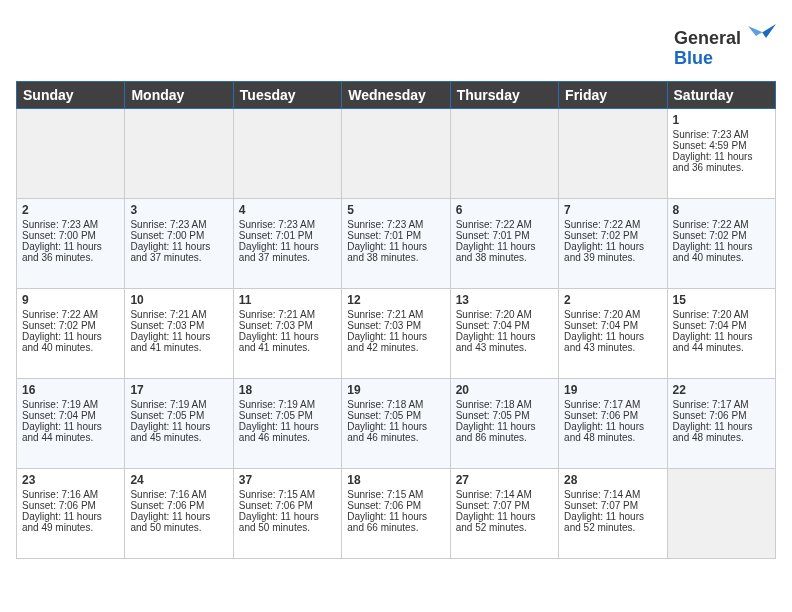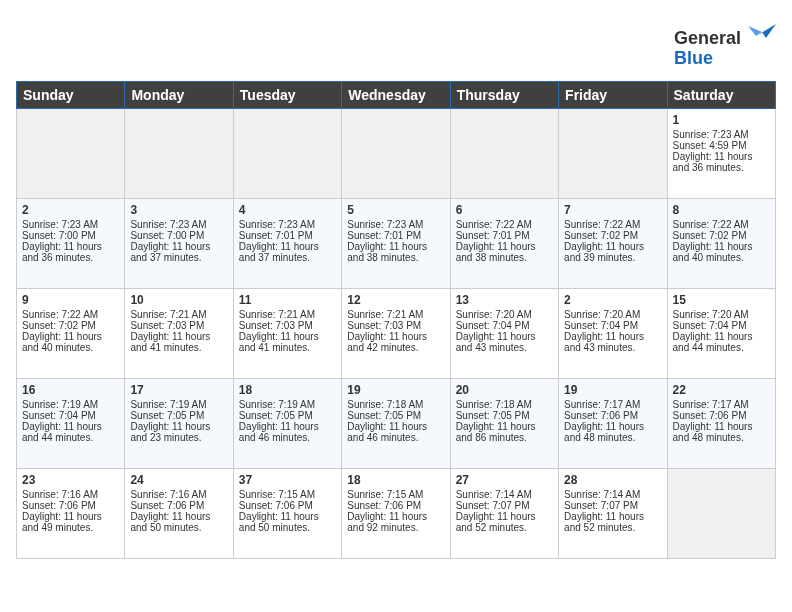--- a/index.html
+++ b/index.html
@@ -141,30 +141,30 @@
         <td><span class="day-num">9</span><span>Sunrise: 7:22 AM</span><br><span>Sunset: 7:02 PM</span><br><span>Daylight: 11 hours and 40 minutes.</span></td>
         <td><span class="day-num">10</span><span>Sunrise: 7:21 AM</span><br><span>Sunset: 7:03 PM</span><br><span>Daylight: 11 hours and 41 minutes.</span></td>
         <td><span class="day-num">11</span><span>Sunrise: 7:21 AM</span><br><span>Sunset: 7:03 PM</span><br><span>Daylight: 11 hours and 41 minutes.</span></td>
         <td><span class="day-num">12</span><span>Sunrise: 7:21 AM</span><br><span>Sunset: 7:03 PM</span><br><span>Daylight: 11 hours and 42 minutes.</span></td>
         <td><span class="day-num">13</span><span>Sunrise: 7:20 AM</span><br><span>Sunset: 7:04 PM</span><br><span>Daylight: 11 hours and 43 minutes.</span></td>
         <td><span class="day-num">2</span><span>Sunrise: 7:20 AM</span><br><span>Sunset: 7:04 PM</span><br><span>Daylight: 11 hours and 43 minutes.</span></td>
         <td><span class="day-num">15</span><span>Sunrise: 7:20 AM</span><br><span>Sunset: 7:04 PM</span><br><span>Daylight: 11 hours and 44 minutes.</span></td>
       </tr>
       <tr>
         <td><span class="day-num">16</span><span>Sunrise: 7:19 AM</span><br><span>Sunset: 7:04 PM</span><br><span>Daylight: 11 hours and 44 minutes.</span></td>
-        <td><span class="day-num">17</span><span>Sunrise: 7:19 AM</span><br><span>Sunset: 7:05 PM</span><br><span>Daylight: 11 hours and 23 minutes.</span></td>
+        <td><span class="day-num">17</span><span>Sunrise: 7:19 AM</span><br><span>Sunset: 7:05 PM</span><br><span>Daylight: 11 hours and 45 minutes.</span></td>
         <td><span class="day-num">18</span><span>Sunrise: 7:19 AM</span><br><span>Sunset: 7:05 PM</span><br><span>Daylight: 11 hours and 46 minutes.</span></td>
         <td><span class="day-num">19</span><span>Sunrise: 7:18 AM</span><br><span>Sunset: 7:05 PM</span><br><span>Daylight: 11 hours and 46 minutes.</span></td>
         <td><span class="day-num">20</span><span>Sunrise: 7:18 AM</span><br><span>Sunset: 7:05 PM</span><br><span>Daylight: 11 hours and 86 minutes.</span></td>
         <td><span class="day-num">19</span><span>Sunrise: 7:17 AM</span><br><span>Sunset: 7:06 PM</span><br><span>Daylight: 11 hours and 48 minutes.</span></td>
         <td><span class="day-num">22</span><span>Sunrise: 7:17 AM</span><br><span>Sunset: 7:06 PM</span><br><span>Daylight: 11 hours and 48 minutes.</span></td>
       </tr>
       <tr>
         <td><span class="day-num">23</span><span>Sunrise: 7:16 AM</span><br><span>Sunset: 7:06 PM</span><br><span>Daylight: 11 hours and 49 minutes.</span></td>
         <td><span class="day-num">24</span><span>Sunrise: 7:16 AM</span><br><span>Sunset: 7:06 PM</span><br><span>Daylight: 11 hours and 50 minutes.</span></td>
         <td><span class="day-num">37</span><span>Sunrise: 7:15 AM</span><br><span>Sunset: 7:06 PM</span><br><span>Daylight: 11 hours and 50 minutes.</span></td>
-        <td><span class="day-num">18</span><span>Sunrise: 7:15 AM</span><br><span>Sunset: 7:06 PM</span><br><span>Daylight: 11 hours and 92 minutes.</span></td>
+        <td><span class="day-num">18</span><span>Sunrise: 7:15 AM</span><br><span>Sunset: 7:06 PM</span><br><span>Daylight: 11 hours and 66 minutes.</span></td>
         <td><span class="day-num">27</span><span>Sunrise: 7:14 AM</span><br><span>Sunset: 7:07 PM</span><br><span>Daylight: 11 hours and 52 minutes.</span></td>
         <td><span class="day-num">28</span><span>Sunrise: 7:14 AM</span><br><span>Sunset: 7:07 PM</span><br><span>Daylight: 11 hours and 52 minutes.</span></td>
         <td class="empty-cell"></td>
       </tr>
     </tbody>
 </table>
 
 </body></html>

